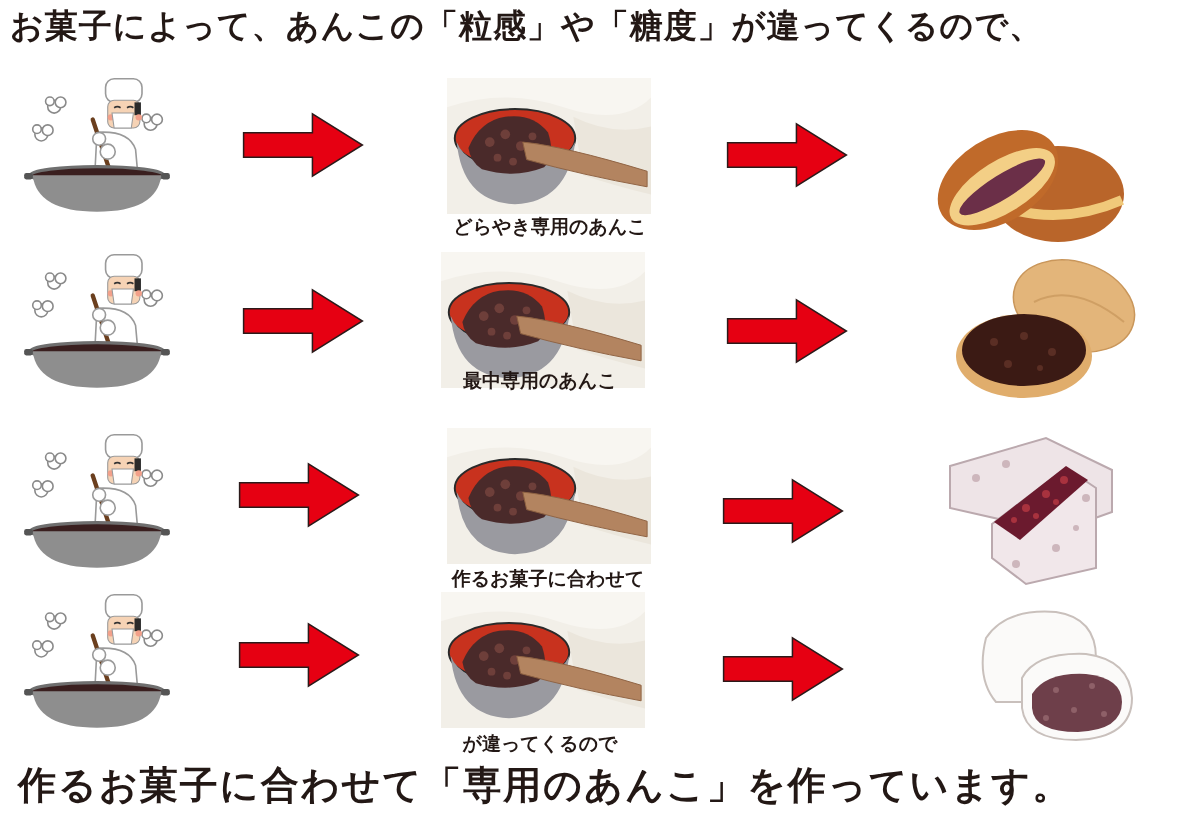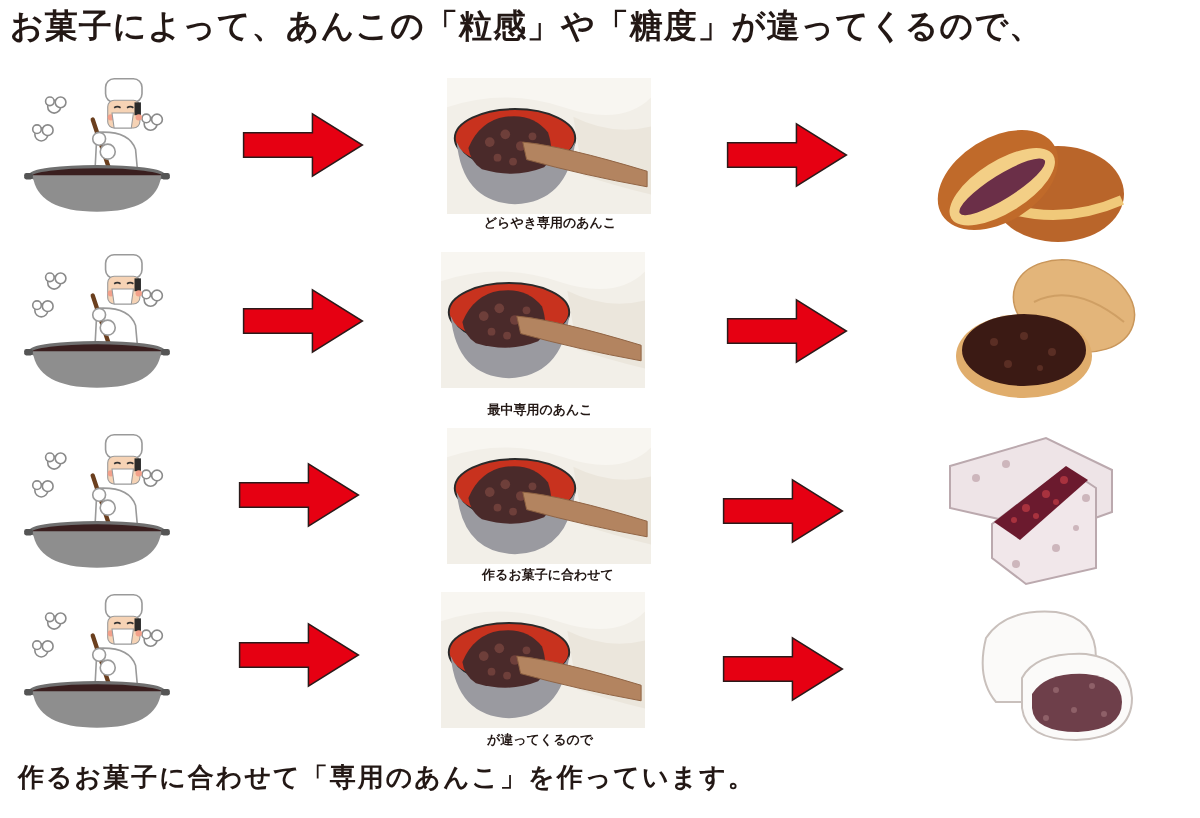--- a/index.html
+++ b/index.html
@@ -1,23 +1,23 @@
 <!DOCTYPE html>
 <html><head>
 <meta charset="utf-8">
 <style>
   html, body { margin: 0; padding: 0; background: #ffffff; }
   body { width: 1200px; height: 818px; position: relative; overflow: hidden;
          font-family: "DejaVu Sans", "Liberation Sans", sans-serif; color: #231815; }
   .headline { position: absolute; left: 10px; font-weight: bold; white-space: nowrap; letter-spacing: 1px; }
   .headline.top { top: 4px; font-size: 33px; }
-  .headline.bottom { top: 760px; left: 18px; font-size: 26px; letter-spacing: 2px; }
+  .headline.bottom { top: 760px; left: 18px; font-size: 38px; letter-spacing: 2px; }
   .el { position: absolute; }
   .chef svg, .arrow svg, .sweet svg, .photo svg { display: block; }
-  .caption { position: absolute; font-weight: bold; font-size: 13px; white-space: nowrap;
+  .caption { position: absolute; font-weight: bold; font-size: 19px; white-space: nowrap;
              text-align: center; color: #231815; }
 </style>
 </head>
 <body>
 
 <div class="headline top">お菓子によって、あんこの「粒感」や「糖度」が違ってくるので、</div>
 
 <svg width="0" height="0" style="position:absolute">
   <defs>
     <symbol id="chef" viewBox="0 0 140 130">
@@ -178,21 +178,21 @@
 <div class="el arrow" style="left:238px;top:288px;width:130px;height:66px">
   <svg width="130" height="66">
       <use href="#arrow"></use>
     </svg>
   </div>
 <div class="el photo" style="left:438px;top:252px;width:210px;height:136px">
   <svg width="210" height="136">
       <use href="#anko"></use>
     </svg>
   </div>
-<div class="caption" style="left:420px;top:401px;width:240px">最中専用のあんこ</div>
+<div class="caption" style="left:420px;top:368px;width:240px">最中専用のあんこ</div>
 <div class="el arrow" style="left:722px;top:298px;width:130px;height:66px">
   <svg width="130" height="66">
       <use href="#arrow"></use>
     </svg>
   </div>
 <div class="el sweet" style="left:944px;top:252px;width:200px;height:150px">
   <svg width="200" height="150">
       <use href="#monaka"></use>
     </svg>
   </div>

